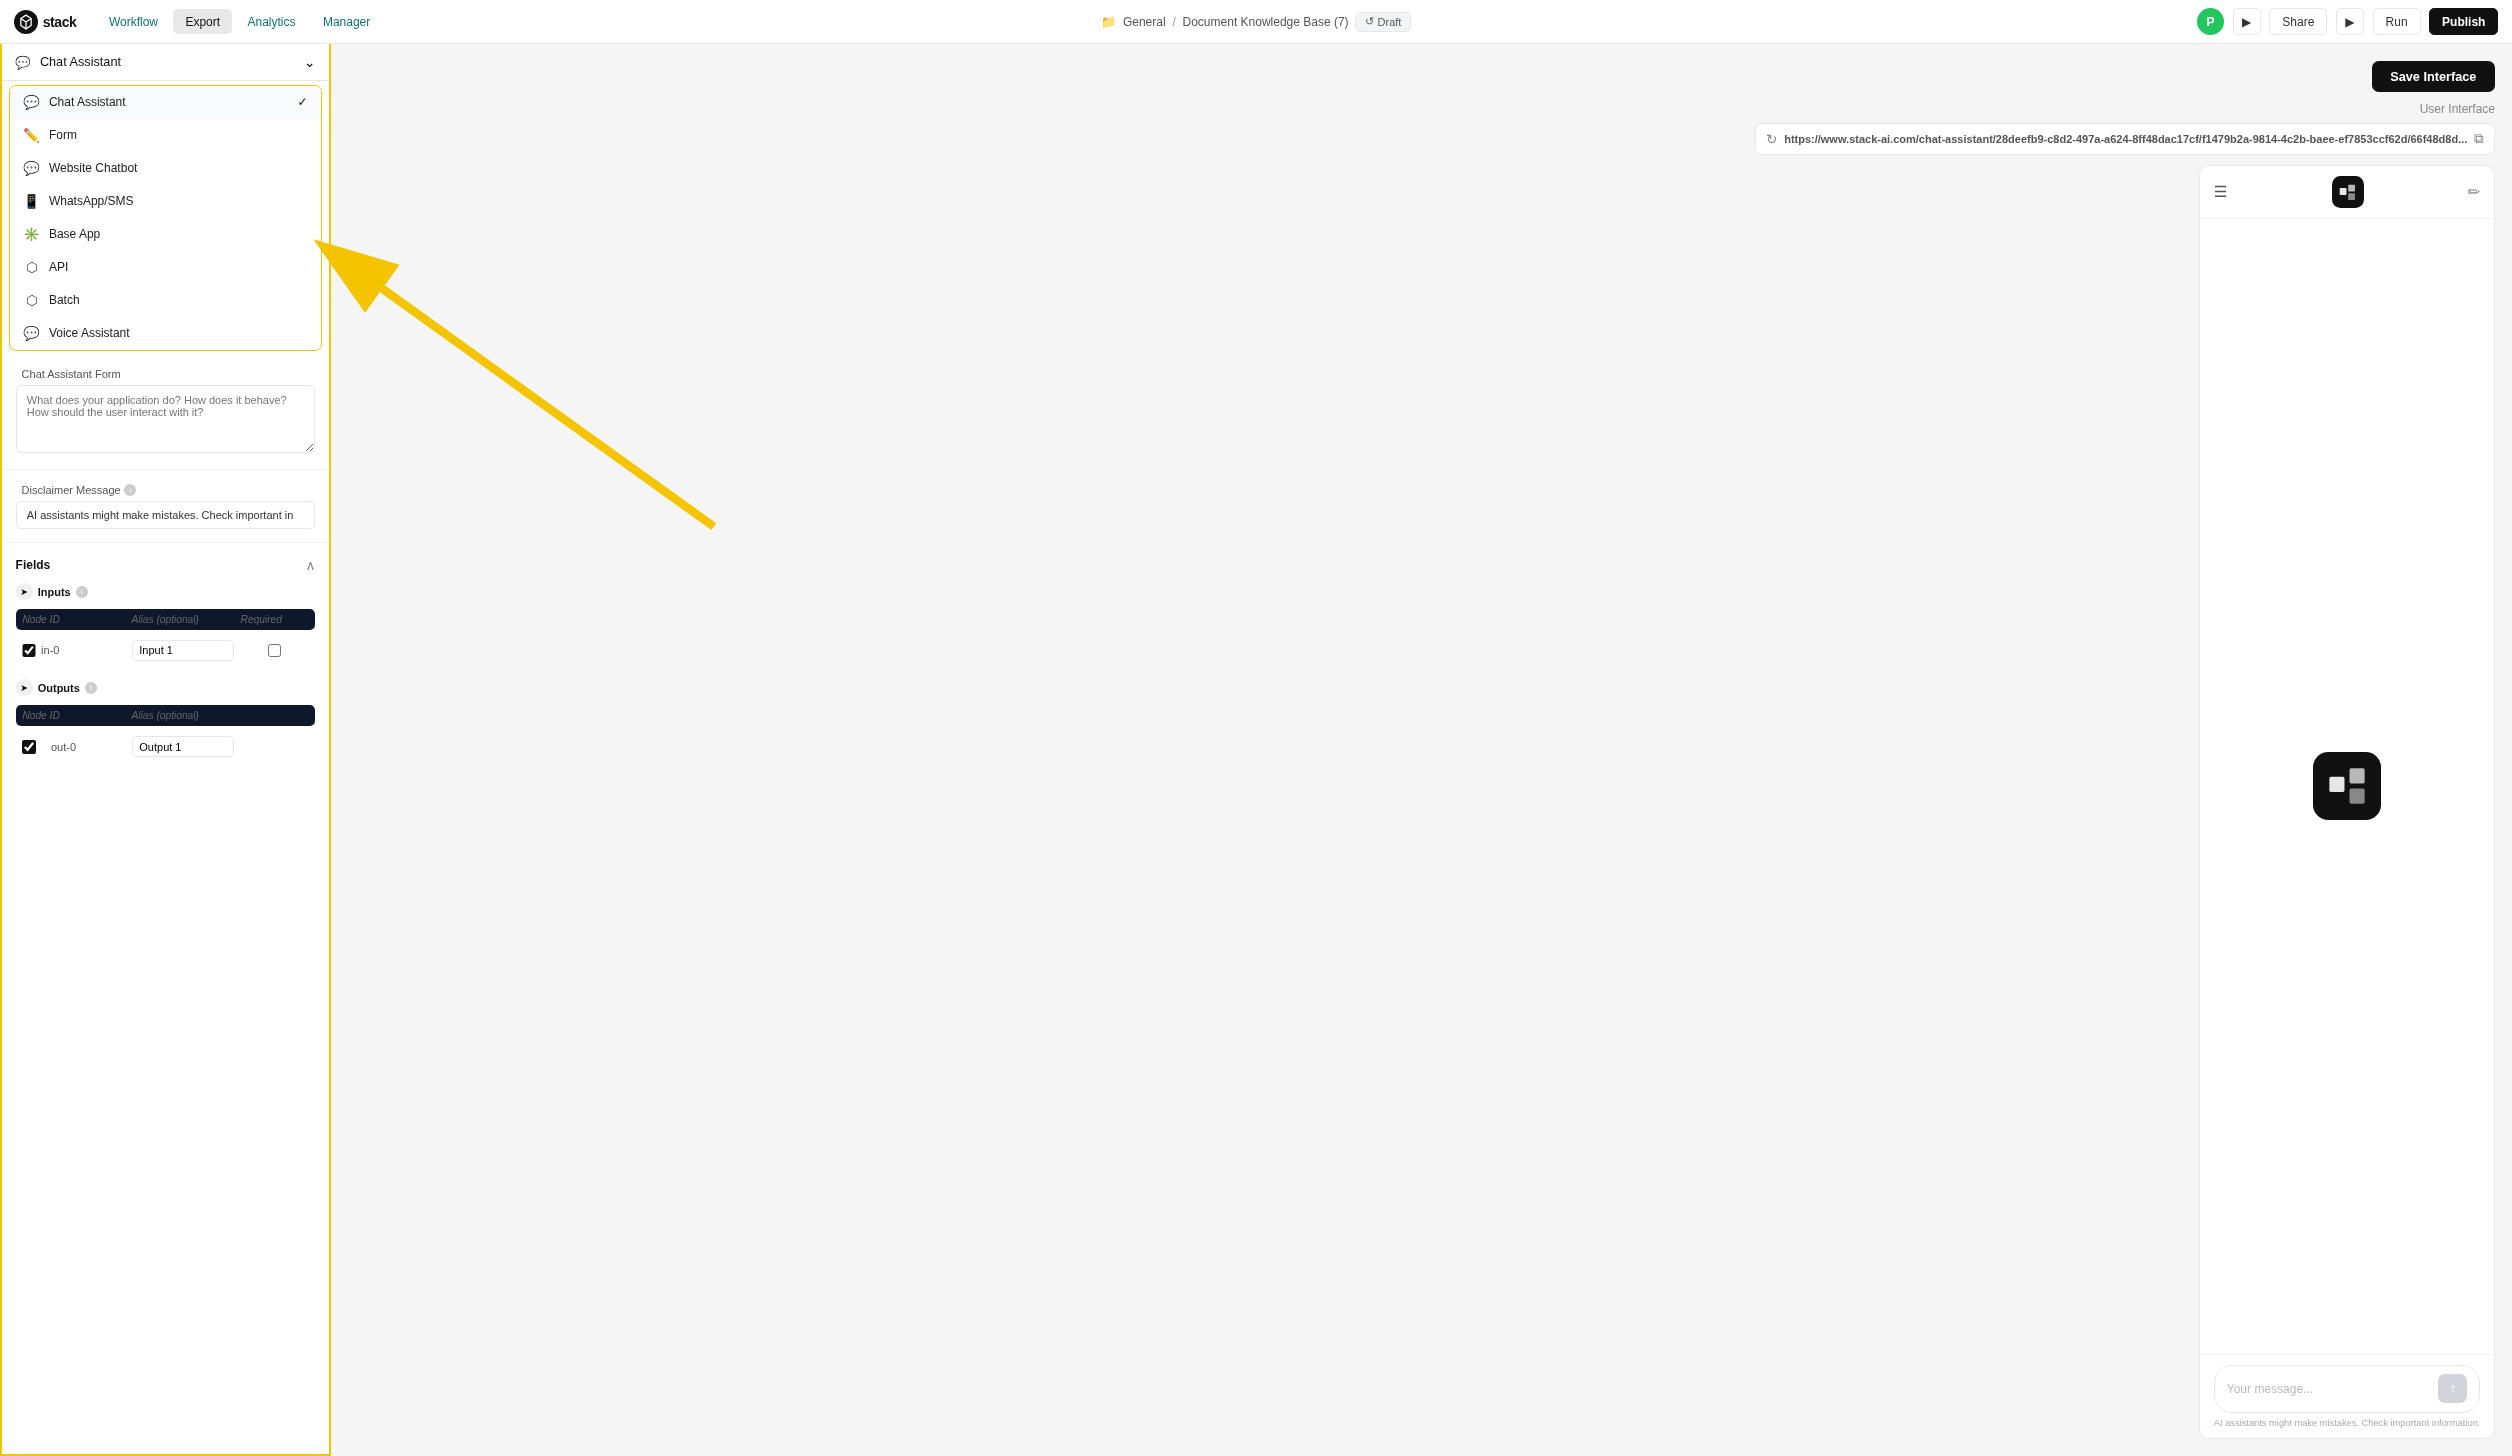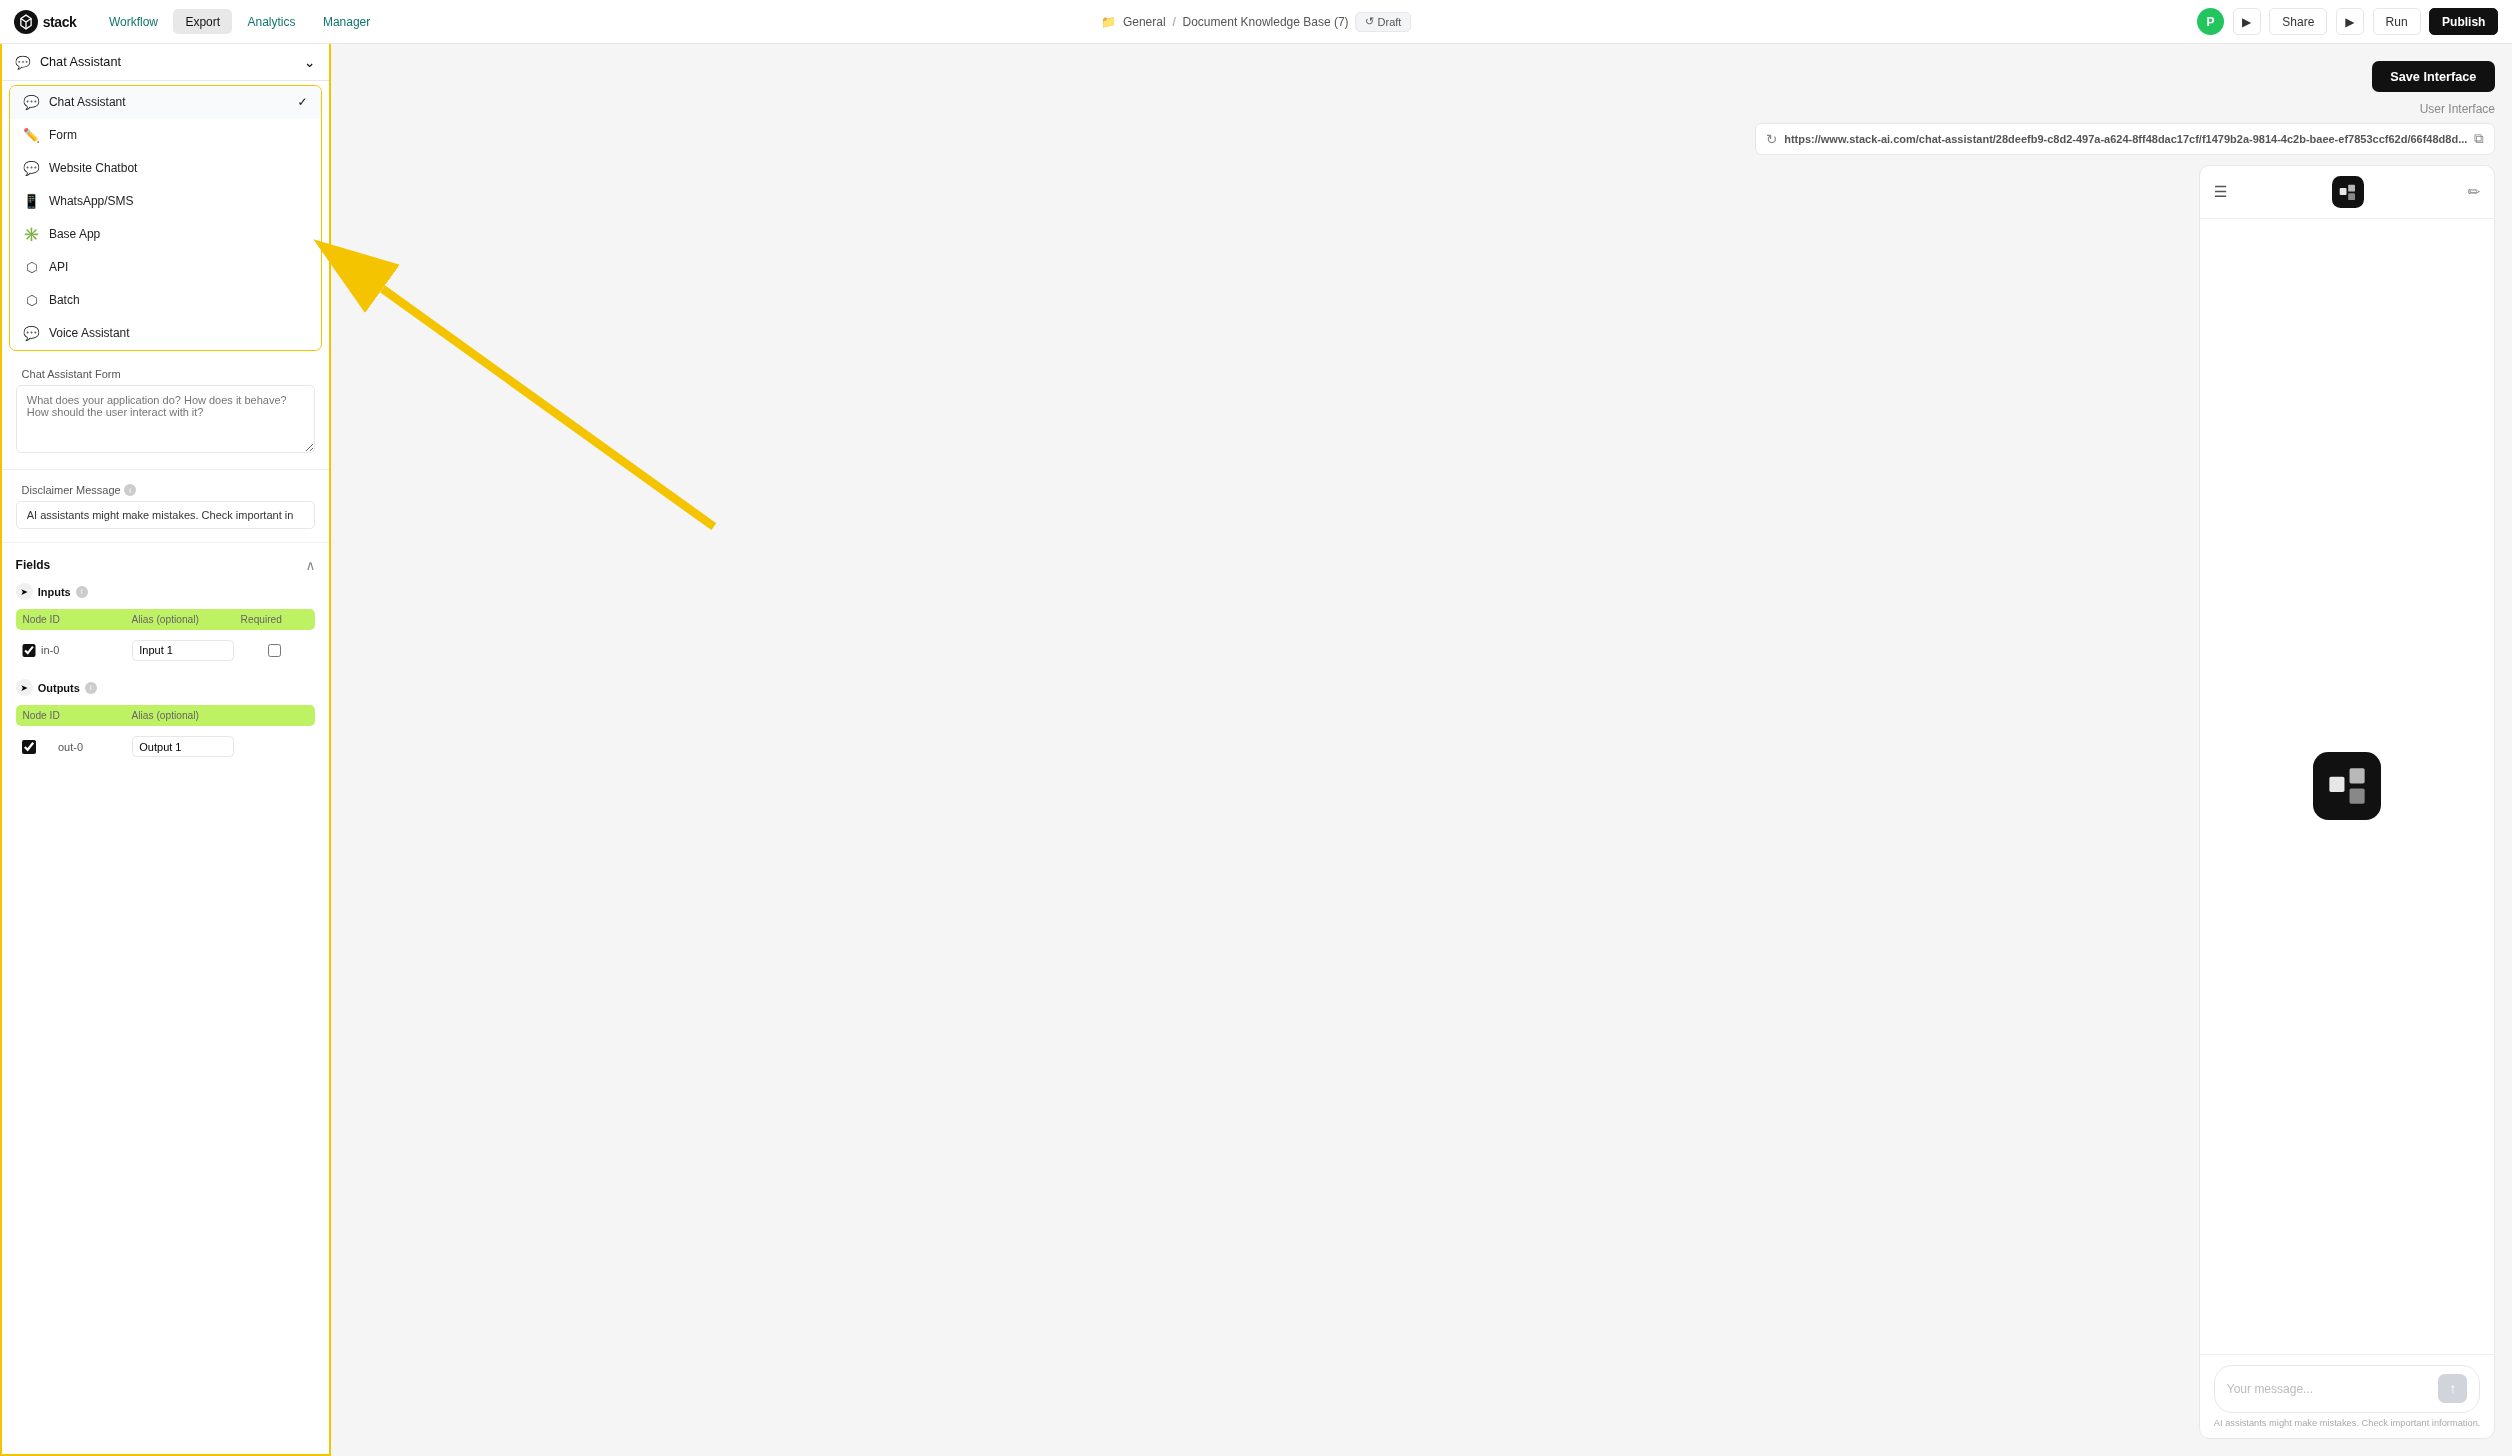--- a/index.html
+++ b/index.html
@@ -87,21 +87,21 @@
       padding: 6.8px 10.2px; font-size: 11px; color: #333; font-family: inherit;
       background: #fff;
     }
     .fields-section { padding: 13.6px; }
     .fields-header { display: flex; align-items: center; justify-content: space-between; margin-bottom: 10.2px; }
     .fields-title { font-size: 12px; font-weight: 600; color: #111; }
     .collapse-btn { background: none; border: none; cursor: pointer; color: #888; font-size: 13.6px; }
     .sub-section { margin-bottom: 13.6px; }
     .sub-section-header { display: flex; align-items: center; gap: 5.1px; margin-bottom: 8.5px; }
     .sub-section-title { font-size: 11px; font-weight: 600; color: #111; }
-    .table-header { display: grid; grid-template-columns: 1fr 1fr 68px; gap: 6.8px; padding: 5.1px 6.8px; background: #bef264; border-radius: 5.1px; margin-bottom: 5.1px; }
+    .table-header { display: grid; grid-template-columns: 1fr 1fr 68px; gap: 6.8px; padding: 5.1px 6.8px; background: #0f172a; border-radius: 5.1px; margin-bottom: 5.1px; font-style: italic; }
     .table-col { font-size: 10.2px; color: #666; font-weight: 500; }
     .table-row-item { display: grid; grid-template-columns: 1fr 1fr 68px; gap: 6.8px; padding: 5.1px 6.8px; align-items: center; }
     .checkbox { width: 13.6px; height: 13.6px; accent-color: #111; }
     .node-id { font-size: 11px; color: #555; }
     .alias-input {
       border: 0.8px solid #e5e7eb; border-radius: 4.2px; padding: 3.4px 6.8px;
       font-size: 11px; width: 100%; font-family: inherit;
     }
     .req-checkbox { display: flex; justify-content: center; }
 
@@ -313,21 +313,21 @@
             <span style="width:17px;height:17px;background:#f0f0f0;border-radius:50%;display:inline-flex;align-items:center;justify-content:center;font-size:9.3px;">➤</span>
             <span class="sub-section-title">Outputs</span>
             <span class="info-icon">i</span>
           </div>
           <div class="table-header">
             <span class="table-col">Node ID</span>
             <span class="table-col">Alias (optional)</span>
             <span class="table-col"></span>
           </div>
           <div class="table-row-item">
-            <div style="display:flex;align-items:center;gap:22px;">
+            <div style="display:flex;align-items:center;gap:15px;">
               <input type="checkbox" class="checkbox" checked="" style="">
               <span class="node-id">out-0</span>
             </div>
             <input class="alias-input" type="text" value="Output 1" style="">
             <div></div>
           </div>
         </div>
       </div>
     </div>
   </div>

